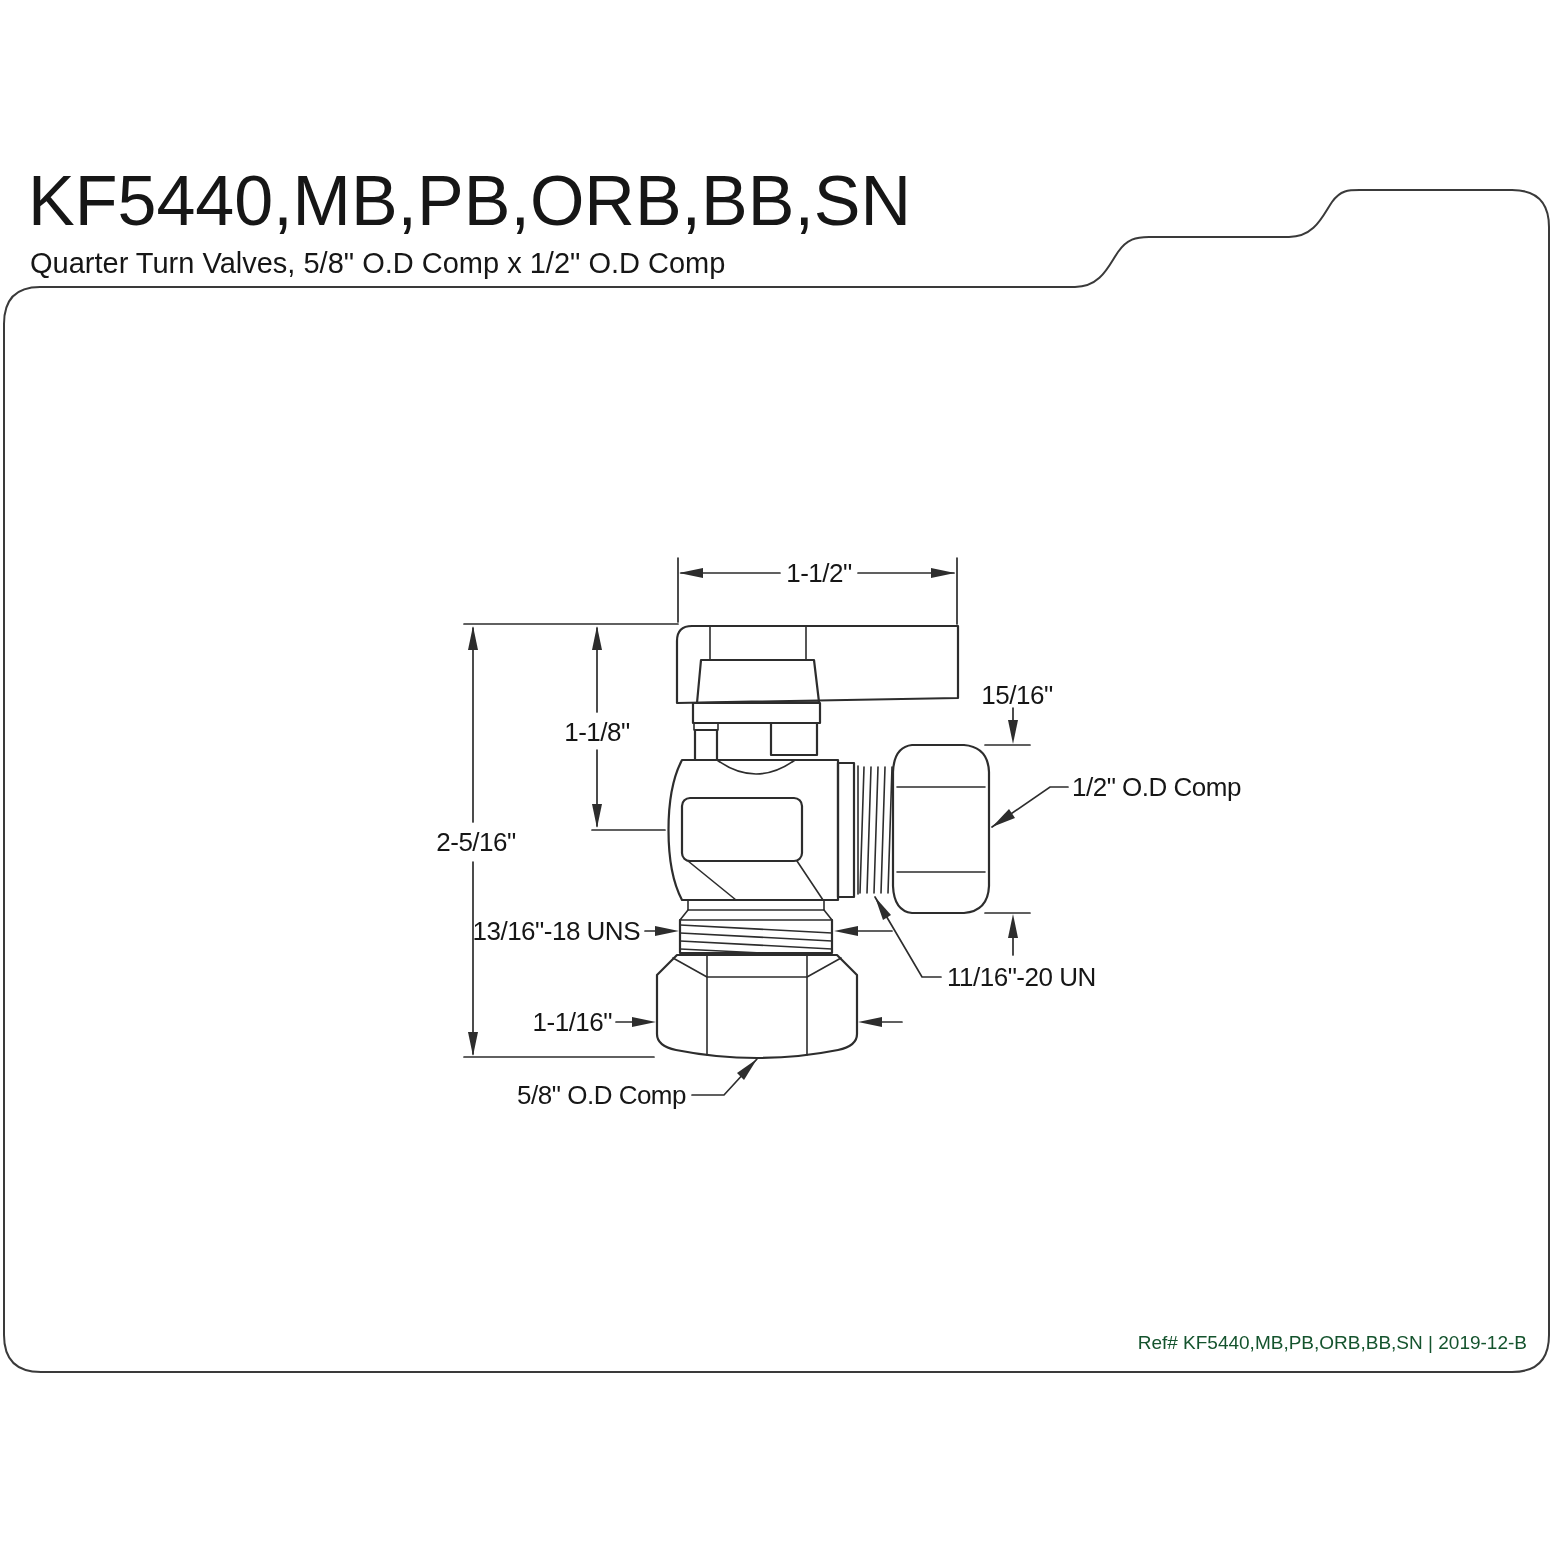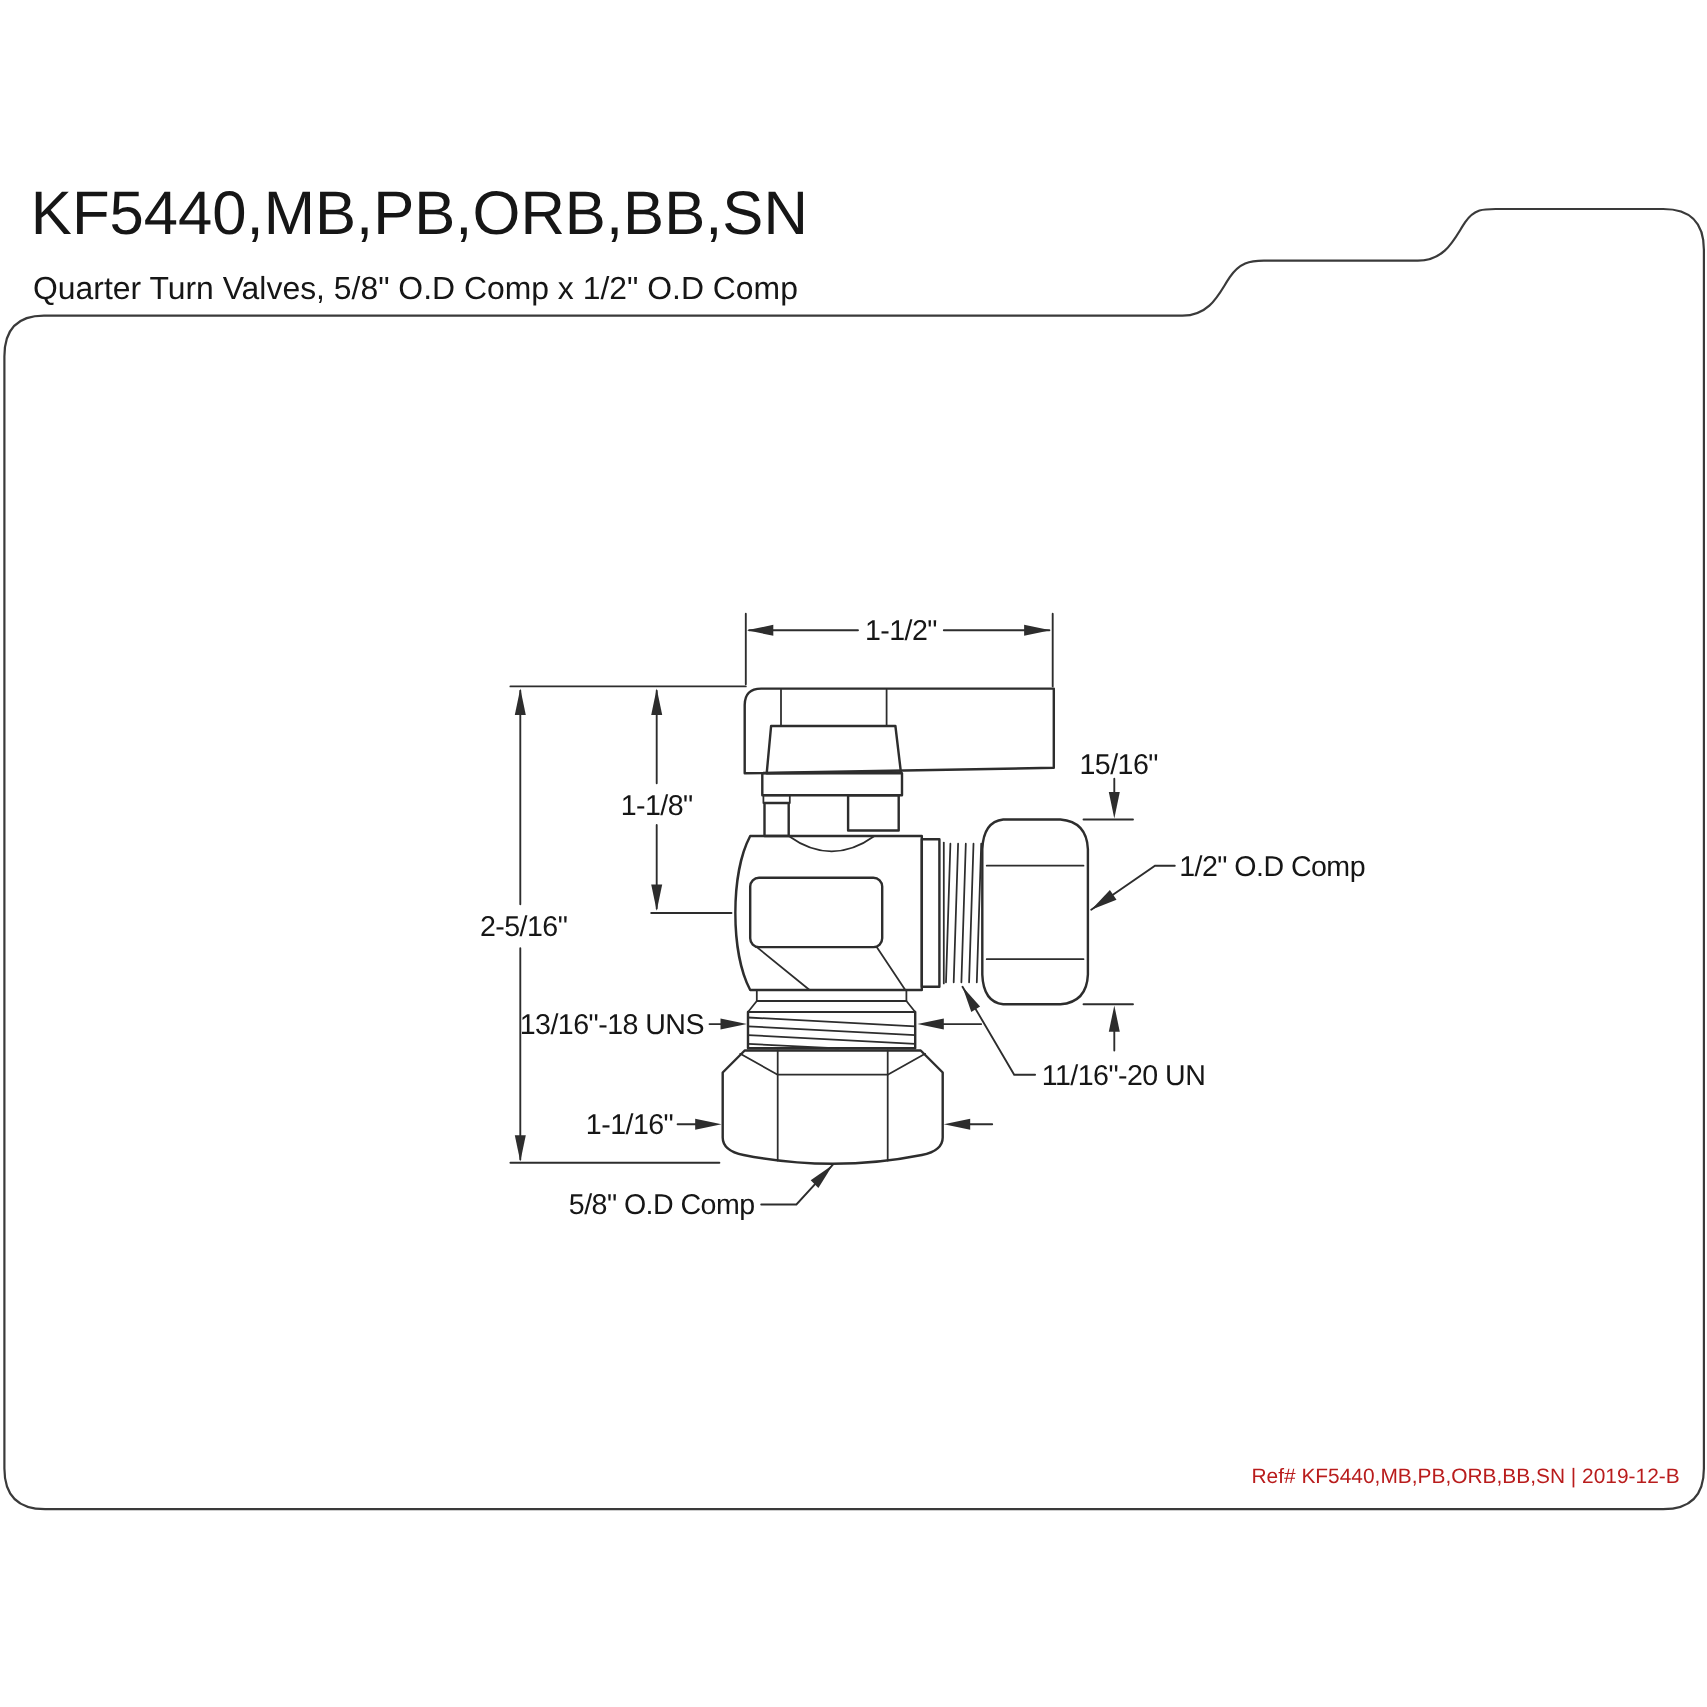--- a/index.html
+++ b/index.html
@@ -1,29 +1,29 @@
 <!DOCTYPE html>
 <html><head>
 <meta charset="utf-8">
 <style>
   html,body{margin:0;padding:0;background:#ffffff;}
   body{width:1552px;height:1552px;font-family:"Liberation Sans",sans-serif;color:#111;}
   .sheet{position:relative;width:1552px;height:1552px;background:#fff;overflow:hidden;}
   .sheet svg{position:absolute;left:0;top:0;}
   .hdr-title{
     position:absolute;left:28px;top:166px;
-    font-size:56px;line-height:1;letter-spacing:0px;color:#161616;white-space:nowrap;
+    font-size:70px;line-height:1;letter-spacing:0px;color:#161616;white-space:nowrap;
   }
   .hdr-sub{
     position:absolute;left:30px;top:249px;
     font-size:29px;line-height:1;color:#161616;white-space:nowrap;
   }
   .ref-note{
     position:absolute;right:25px;top:1333px;
-    font-size:19px;line-height:1;color:#b91c1c;white-space:nowrap;
+    font-size:19px;line-height:1;color:#14532d;white-space:nowrap;
   }
   
   .part{fill:none;stroke:#2d2d2d;stroke-width:2.2;stroke-linejoin:round;stroke-linecap:round;}
   .part-thin{fill:none;stroke:#2d2d2d;stroke-width:1.6;stroke-linejoin:round;stroke-linecap:round;}
   .dim{fill:none;stroke:#2d2d2d;stroke-width:1.7;stroke-linecap:round;}
   .arrow{fill:#2d2d2d;stroke:none;}
   .border{fill:none;stroke:#3a3a3a;stroke-width:2;}
   text.dimtxt{font-family:"Liberation Sans",sans-serif;font-size:26px;fill:#161616;letter-spacing:-0.5px;}
 </style>
 </head>

